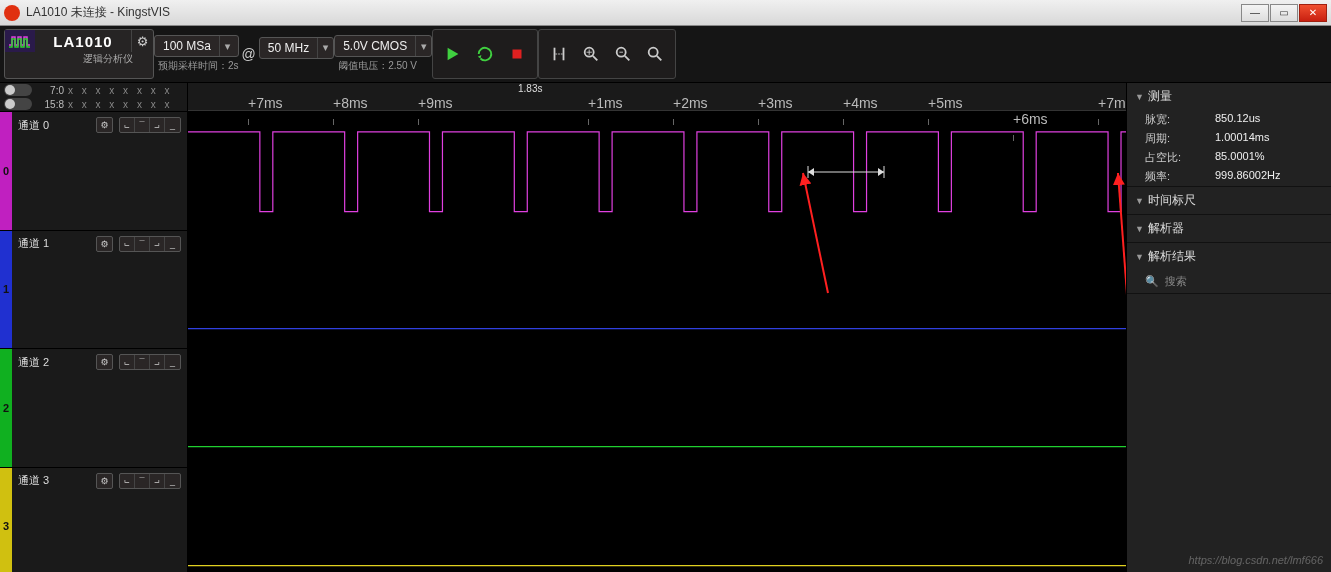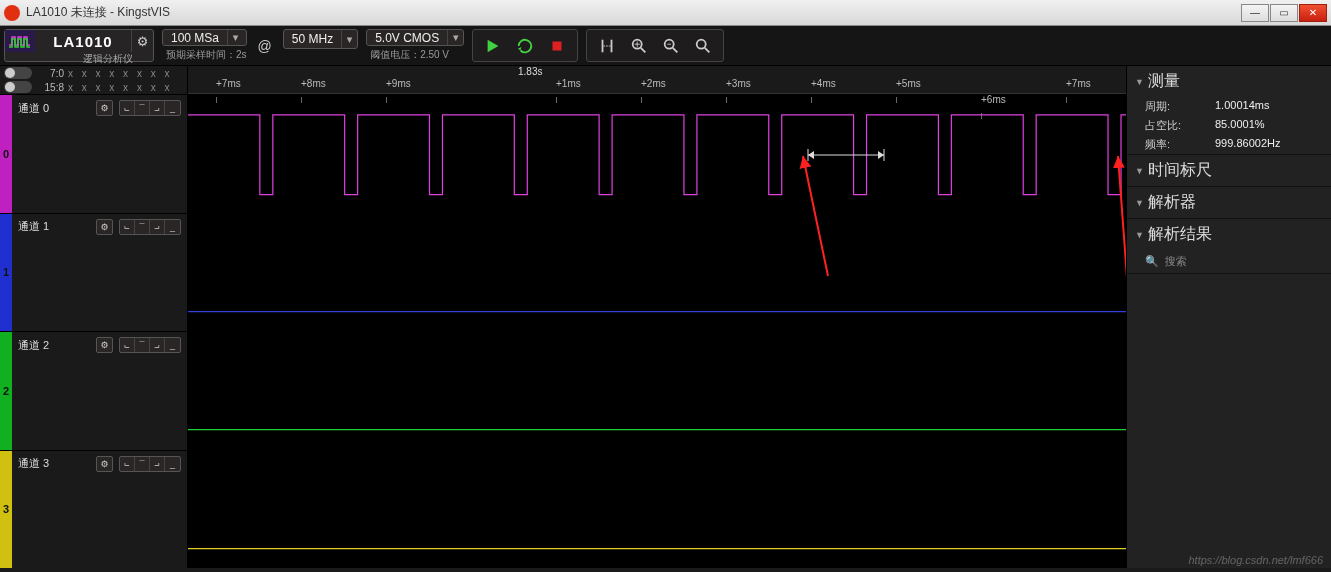--- a/index.html
+++ b/index.html
@@ -6,21 +6,21 @@
 body { background:#1a1a1a; width:1331px; height:572px; overflow:hidden; color:#ccc; font-size:11px; position:relative; }
 
 
 .titlebar { height:26px; background:linear-gradient(#f0f0f0,#d8d8d8); display:flex; align-items:center; padding:0 4px; color:#333; font-size:12px; border-bottom:1px solid #888; }
 .titlebar .ico { width:16px; height:16px; background:#e03010; border-radius:50%; margin-right:6px; }
 .titlebar .spacer { flex:1; }
 .winbtn { width:28px; height:18px; margin-left:1px; border:1px solid #888; background:linear-gradient(#f4f4f4,#ddd); display:flex; align-items:center; justify-content:center; font-size:10px; color:#333; cursor:pointer; }
 .winbtn.close { background:linear-gradient(#f05030,#c82010); color:#fff; border-color:#a02010; }
 
 
-.toolbar { height:40px; background:#151515; border-bottom:1px solid #000; display:flex; align-items:stretch; padding:3px 4px; gap:8px; }
+.toolbar { height:57px; background:#151515; border-bottom:1px solid #000; display:flex; align-items:stretch; padding:3px 4px; gap:0; }
 .device { display:flex; flex-direction:column; border:1px solid #555; border-radius:3px; background:#262424; width:150px; }
 .device .top { display:flex; align-items:center; height:22px; }
 .device .logo { width:30px; height:22px; background:#2a1a4a; display:flex; align-items:center; justify-content:center; }
 .device .logo svg { width:24px; height:16px; }
 .device .name { flex:1; font-size:15px; font-weight:bold; color:#fff; text-align:center; letter-spacing:1px; }
 .device .gear { width:22px; color:#ccc; font-size:13px; text-align:center; cursor:pointer; border-left:1px solid #444; height:100%; display:flex; align-items:center; justify-content:center; }
 .device .sub { font-size:10px; color:#aaa; text-align:right; padding:0 20px 2px; }
 
 .tb-col { display:flex; flex-direction:column; justify-content:center; gap:2px; }
 .selbox { display:flex; align-items:center; border:1px solid #555; border-radius:3px; background:#2a2626; height:22px; }
@@ -53,32 +53,32 @@
 .ch .body { flex:1; display:flex; flex-direction:column; padding:4px 6px; height:auto; }
 .ch .hdr { display:flex; align-items:center; gap:6px; height:18px; }
 .ch .hdr .nm { flex:1; font-size:11px; color:#ddd; }
 .mini { display:flex; border:1px solid #555; border-radius:2px; background:#2a2626; height:16px; }
 .mini span { width:15px; display:flex; align-items:center; justify-content:center; border-right:1px solid #444; font-size:9px; color:#ccc; cursor:pointer; }
 .mini span:last-child { border-right:0; }
 .ch .num { position:absolute; left:0; width:12px; text-align:center; color:#111; font-size:11px; font-weight:bold; }
 
 
 .ruler { height:28px; border-bottom:1px solid #333; position:relative; background:#1a1a1a; }
-.ruler .tick { position:absolute; top:0; font-size:10px; color:#bbb; }
+.ruler .tick { position:absolute; top:0; font-size:14px; color:#bbb;margin-left:32px; }
 .ruler .tick::before { content:''; position:absolute; left:0; bottom:-14px; width:1px; height:6px; background:#666; }
 .ruler .marker { position:absolute; top:0; font-size:10px; color:#ddd; }
 
 
 .lanes { position:absolute; top:28px; left:0; right:0; bottom:0; display:flex; flex-direction:column; }
 .lane { flex:1; border-top:1px solid #000; position:relative; }
 .lane svg { position:absolute; inset:0; width:100%; height:100%; }
 
 
 .sec { border-bottom:1px solid #111; }
-.sec-h { padding:5px 8px; font-size:16px; color:#ddd; cursor:pointer; display:flex; align-items:center; gap:4px; }
+.sec-h { padding:5px 8px; font-size:12px; color:#ddd; cursor:pointer; display:flex; align-items:center; gap:4px; }
 .sec-h::before { content:'▼'; font-size:9px; color:#999; }
 .kv { display:flex; padding:2px 10px 2px 18px; font-size:11px; }
 .kv .k { width:70px; color:#ccc; }
 .kv .v { color:#eee; }
 .search { padding:4px 10px 4px 18px; display:flex; align-items:center; gap:6px; color:#888; font-size:11px; }
 
 .watermark { position:absolute; right:8px; bottom:6px; font-size:11px; color:rgba(220,220,220,0.35); font-style:italic; }
 
 
 .arrow { position:absolute; pointer-events:none; }
@@ -332,20 +332,24 @@
     </svg>
   </div>
 
   <div class="right">
     <div class="sec">
       <div class="sec-h">
           <span>测量</span>
         </div>
       <div id="kv-rows">
           <div class="kv">
+            <span class="k">脉宽:</span>
+            <span class="v">850.12us</span>
+          </div>
+          <div class="kv">
             <span class="k">周期:</span>
             <span class="v">1.00014ms</span>
           </div>
           <div class="kv">
             <span class="k">占空比:</span>
             <span class="v">85.0001%</span>
           </div>
           <div class="kv">
             <span class="k">频率:</span>
             <span class="v">999.86002Hz</span>

